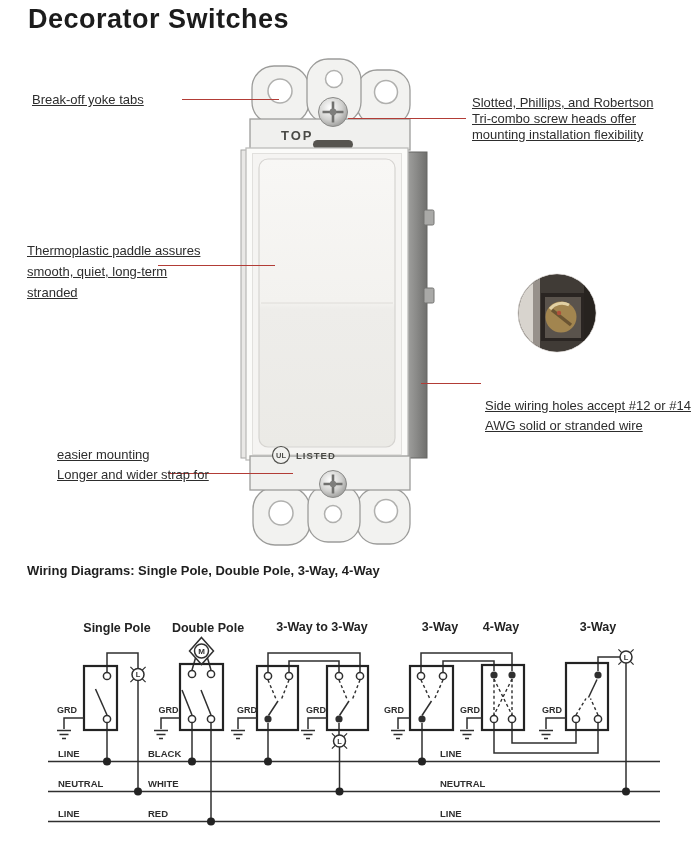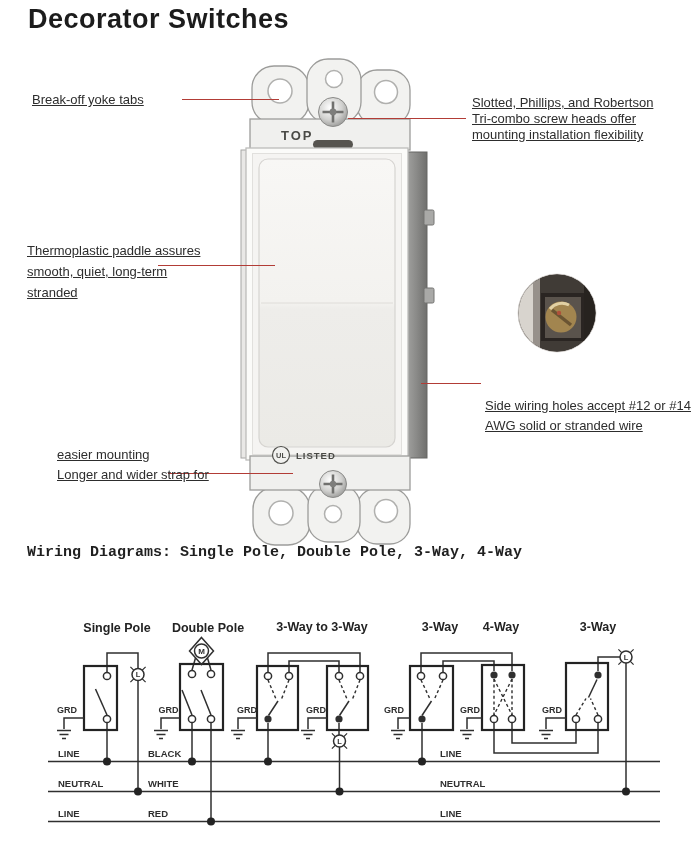--- a/index.html
+++ b/index.html
@@ -5,22 +5,22 @@
   html,body{margin:0;padding:0;background:#fff;}
   .canvas{position:relative;width:697px;height:847px;background:#ffffff;
           font-family:"Liberation Sans",sans-serif;overflow:hidden;padding-left:36px;}
   .title{position:absolute;left:28px;top:4px;font-size:27px;font-weight:bold;
          letter-spacing:.5px;color:#1c1c1c;}
   .callout{position:absolute;font-size:13px;color:#2d2d2d;text-decoration:underline;}
   .callout div{white-space:nowrap;}
   .lh16 div{line-height:16px;}
   .lh20 div{line-height:20px;}
   .lh21 div{line-height:21px;}
-  .wiring-heading{position:absolute;left:27px;top:544px;font-size:15px;
-                  font-weight:bold;color:#1f1f1f;font-family:Liberation Mono, monospace;}
+  .wiring-heading{position:absolute;left:27px;top:563px;font-size:13px;
+                  font-weight:bold;color:#1f1f1f;}
   svg{position:absolute;left:0;}
   .product-svg{top:0;}
   .diagram-svg{top:610px;}
   
   .wire{fill:none;stroke:#2f2f2f;stroke-width:1.5;}
   .busline{fill:none;stroke:#2f2f2f;stroke-width:1.7;}
   .boxline{fill:none;stroke:#232323;stroke-width:2.2;}
   .dashwire{fill:none;stroke:#2f2f2f;stroke-width:1.4;stroke-dasharray:3 2.6;}
   .rays{fill:none;stroke:#2f2f2f;stroke-width:1.2;}
   .term-open{fill:#ffffff;stroke:#2f2f2f;stroke-width:1.5;}

